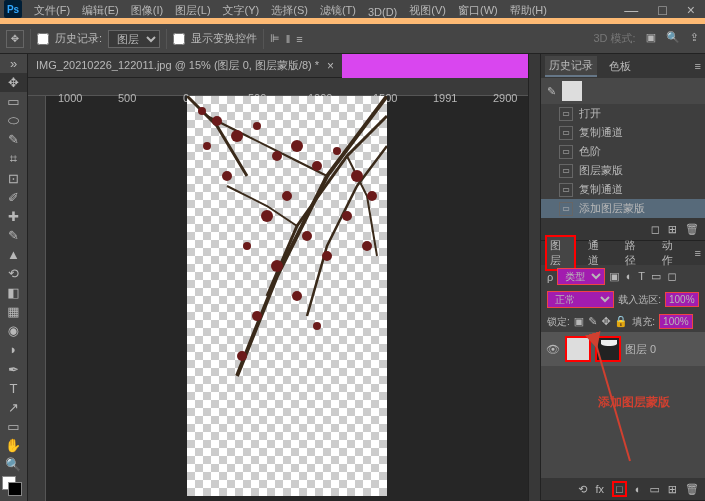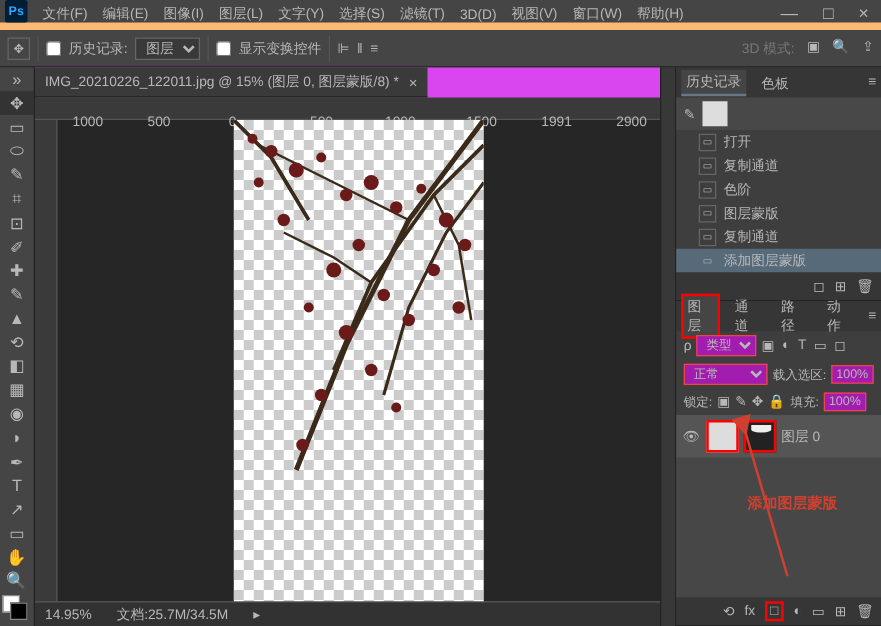--- a/index.html
+++ b/index.html
@@ -189,25 +189,20 @@
                 <circle cx="180" cy="150" r="5"></circle>
                 <circle cx="40" cy="80" r="5"></circle>
               <circle cx="20" cy="50" r="4"></circle>
                 <circle cx="160" cy="120" r="5"></circle>
                 <circle cx="15" cy="15" r="4"></circle>
             </g>
           </svg>
         </div>
       </div>
     </div>
-    <div class="status">
-      <span>14.95%</span>
-      <span>文档:25.7M/34.5M</span>
-      <span>▸</span>
-    </div>
   </div>
 
   <div class="narrow-col"></div>
 
   <div class="panels">
     <div class="pgroup">
       <div class="ptabs">
         <span class="tab act">历史记录</span>
         <span class="tab">色板</span>
         <span class="mnu">≡</span>

